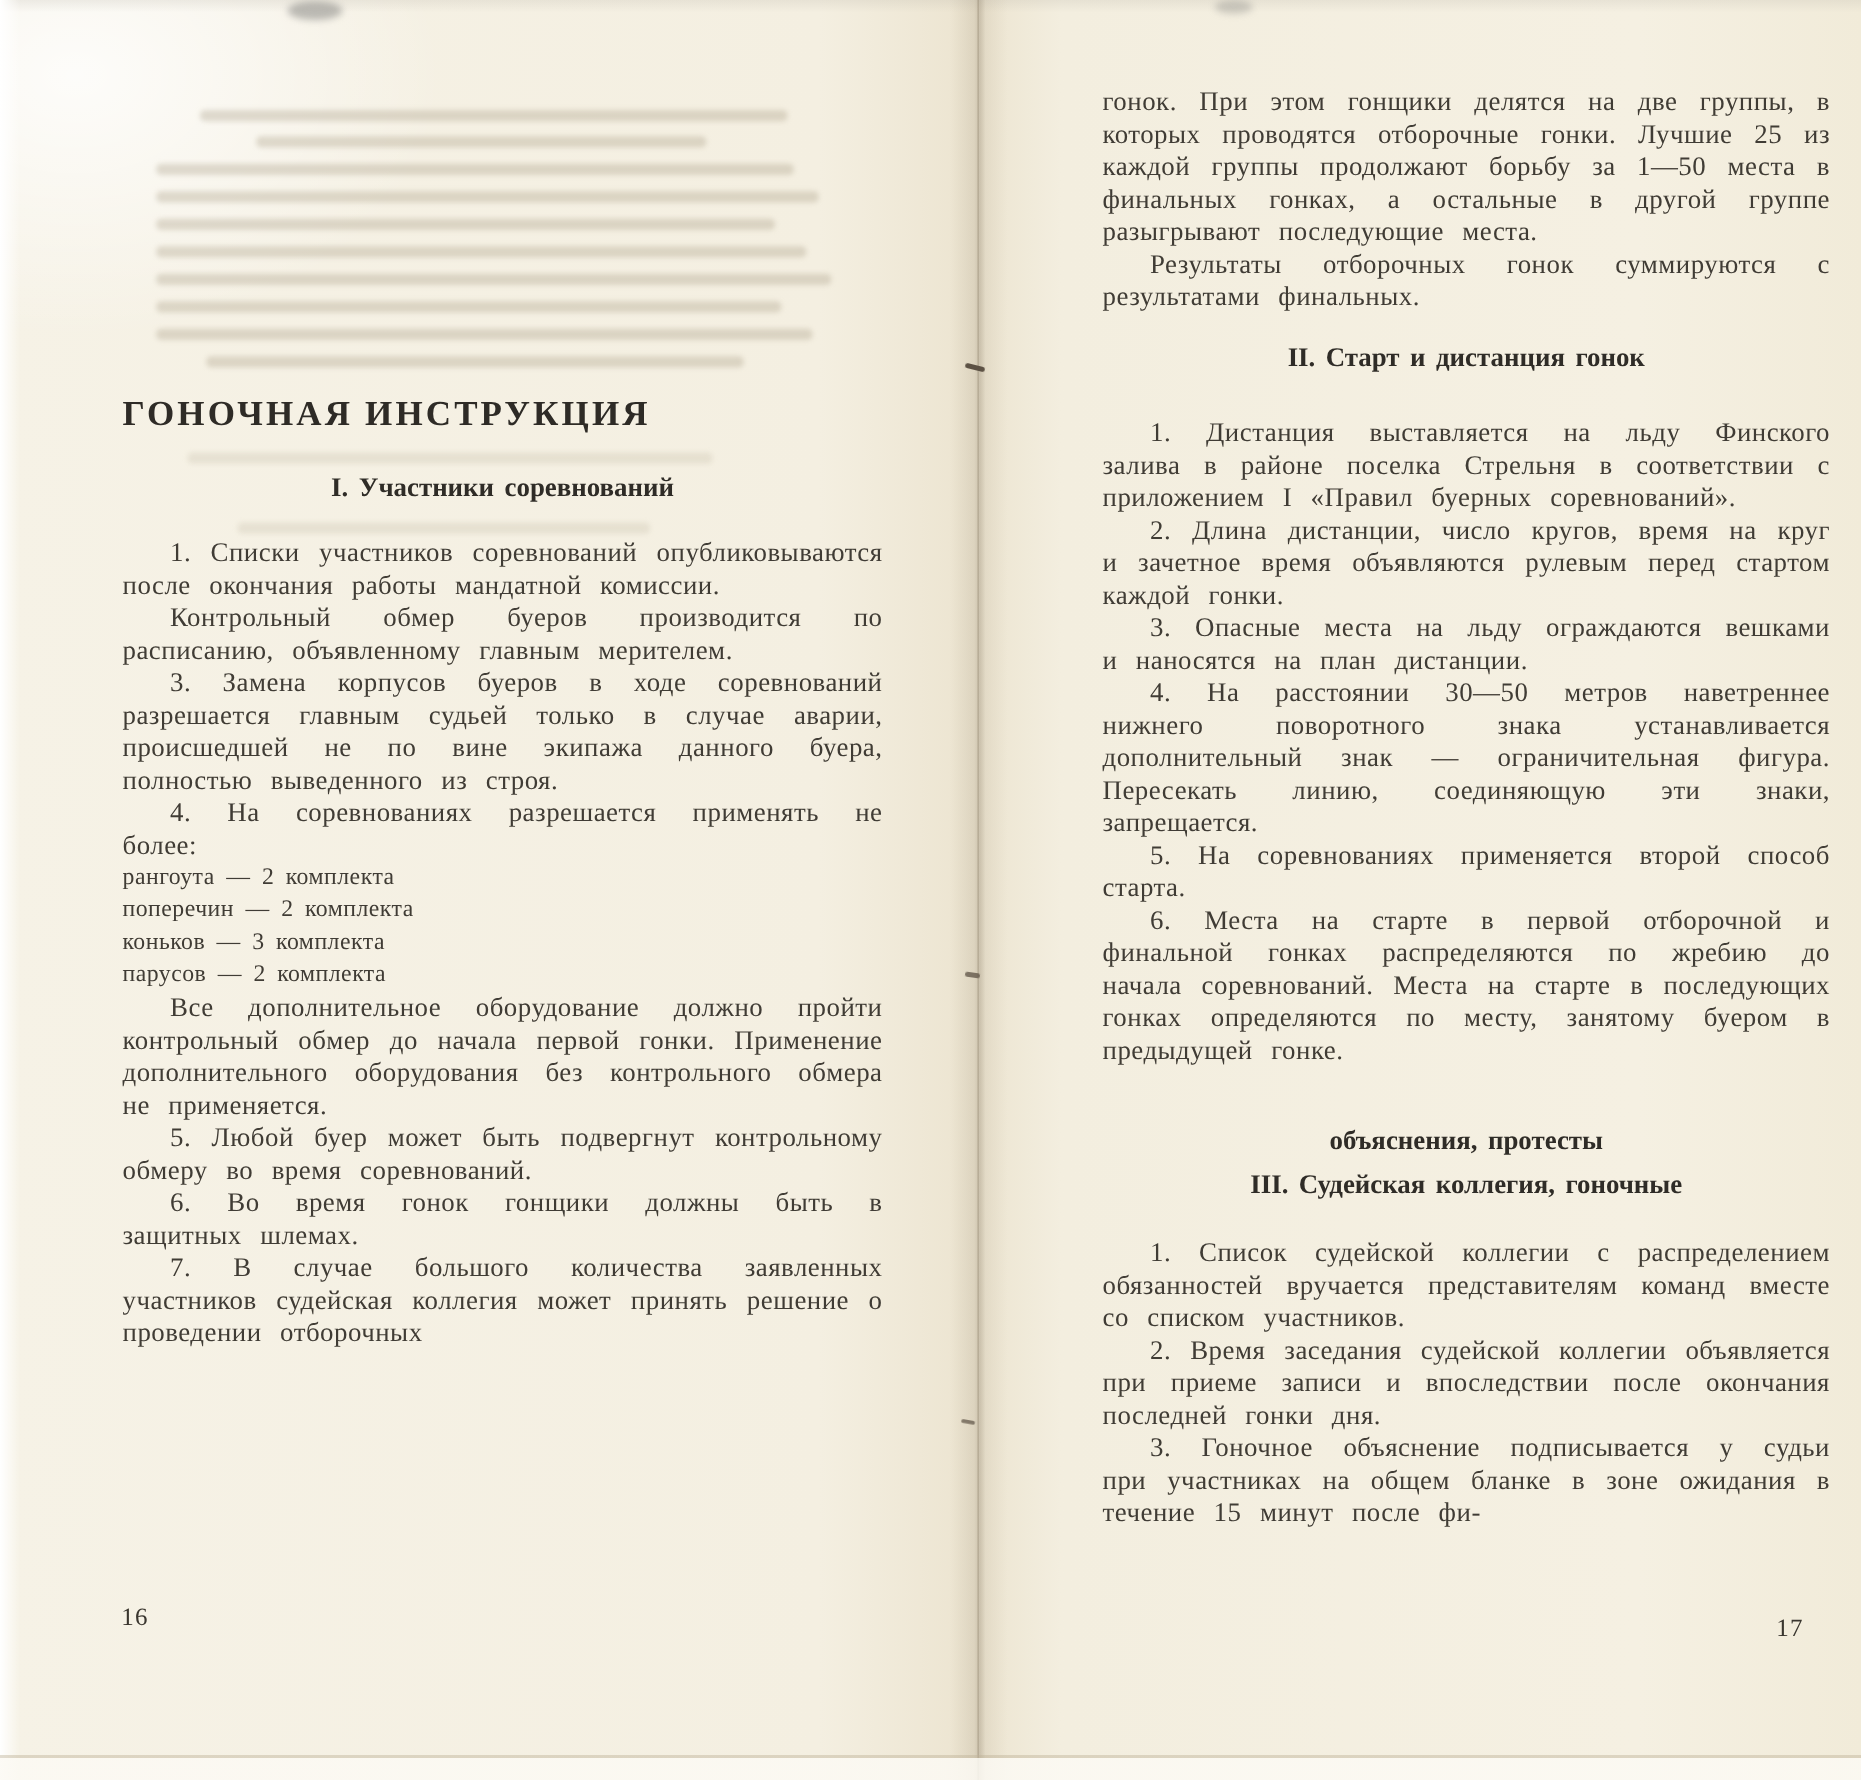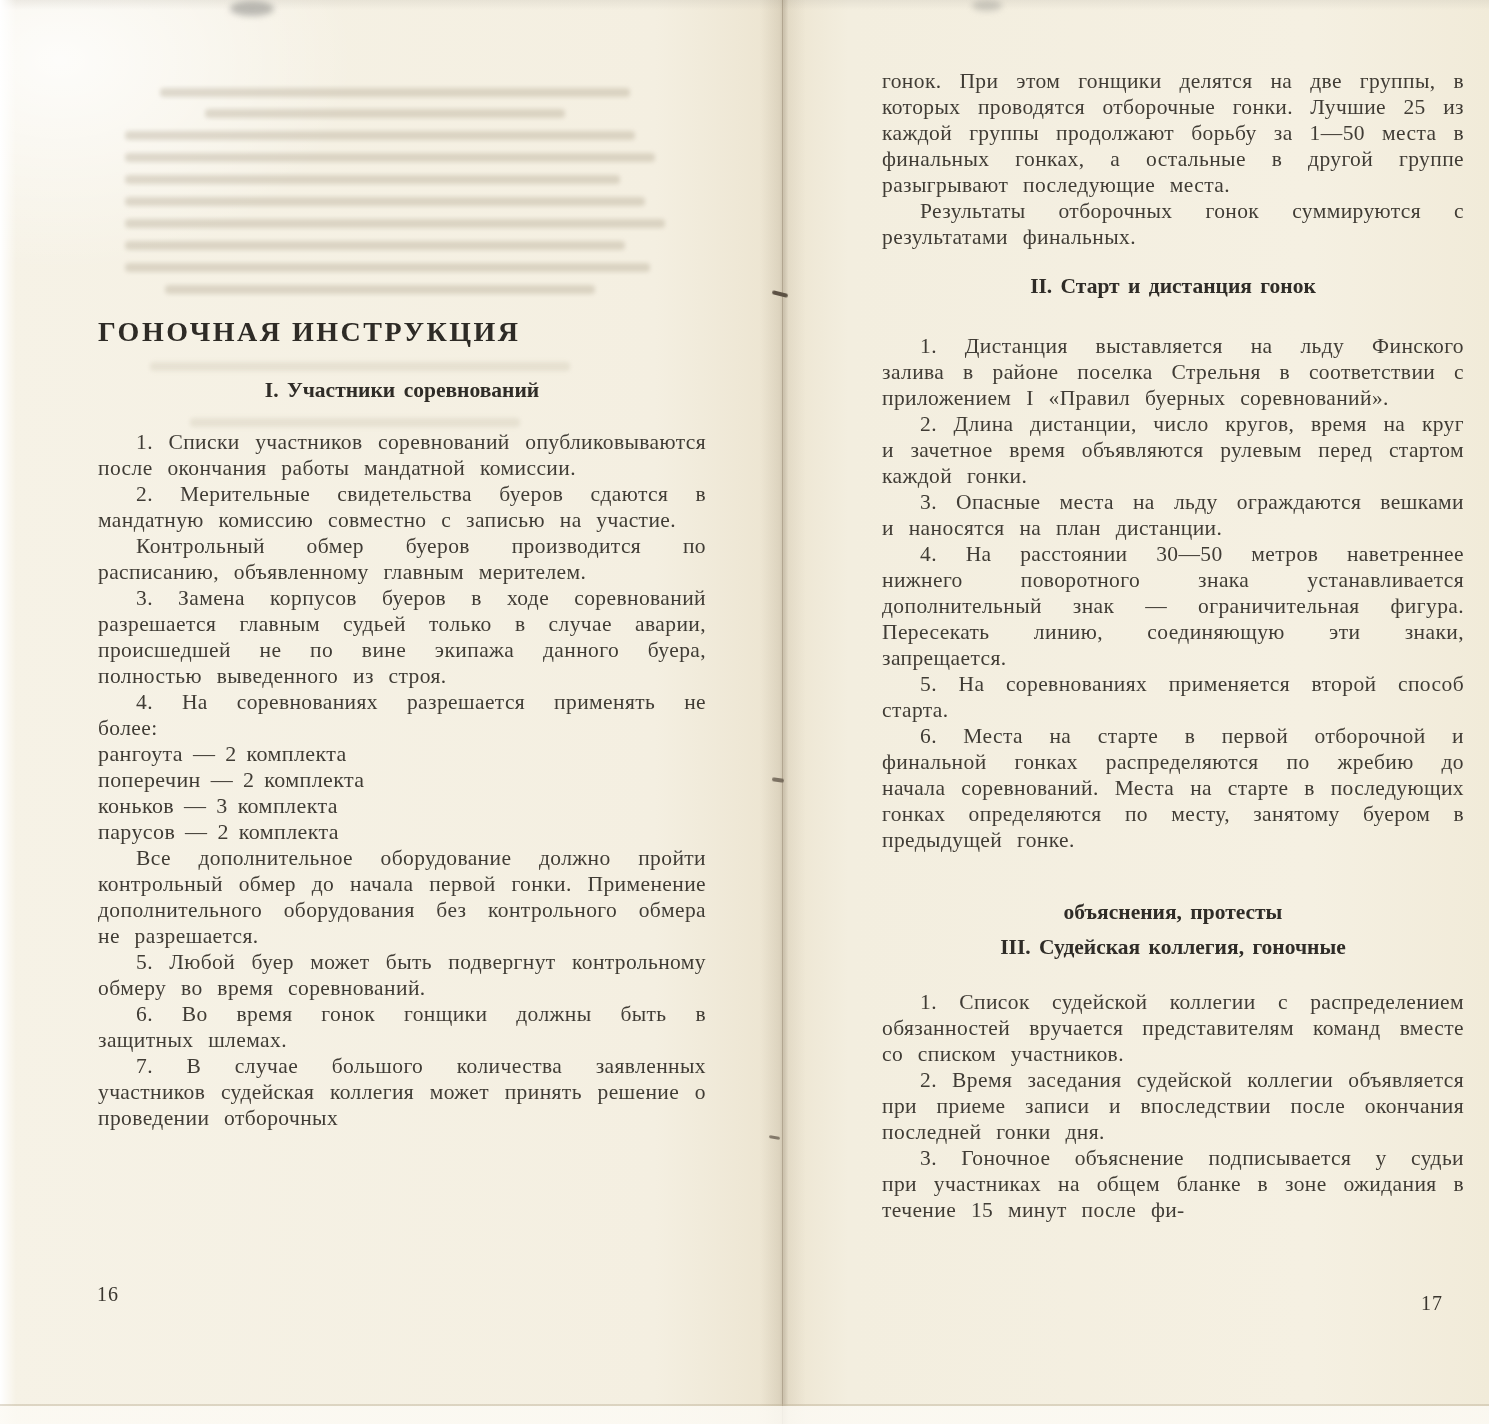--- a/index.html
+++ b/index.html
@@ -57,21 +57,21 @@
     font-size:21.5px;line-height:26px;
     text-align:justify;
     text-indent:38px;
     word-spacing:9px;letter-spacing:0.4px;
     color:#403c35;
   }
   .body-p.first{margin-top:26px;}
   .body-p.noind{text-indent:0;}
   .eq-list{margin:0;}
   .eq-list div{
-    font-size:22px;line-height:26px;letter-spacing:0.4px;word-spacing:4px;
+    font-size:19px;line-height:26px;letter-spacing:0.4px;word-spacing:4px;
     text-align:left;text-indent:0;color:#403c35;
   }
   .pagenum{
     position:absolute;font-size:20px;font-weight:400;color:#3a362f;letter-spacing:1px;
   }
   .pn-left{left:97px;top:1283px;}
   .pn-right{left:1421px;top:1292px;}
 </style>
 </head>
 <body>
@@ -97,33 +97,32 @@
   <div class="ghost" style="left:125px;top:263px;width:525px;"></div>
   <div class="ghost" style="left:165px;top:285px;width:430px;"></div>
   <div class="ghost faint" style="left:150px;top:362px;width:420px;"></div>
   <div class="ghost faint" style="left:190px;top:418px;width:330px;"></div>
 
   <div class="page-col col-left">
     <h1 class="doc-title">ГОНОЧНАЯ ИНСТРУКЦИЯ</h1>
     <h2 class="sec-head">I. Участники соревнований</h2>
 
     <p class="body-p first">1. Списки участников соревнований опубликовываются после окончания работы мандатной комиссии.</p>
-    <p class="body-p">2. Мерительные свидетельства буеров сдаются в мандатную комиссию совместно с записью на участие.</p>
     <p class="body-p">Контрольный обмер буеров производится по расписанию, объявленному главным мерителем.</p>
     <p class="body-p">3. Замена корпусов буеров в ходе соревнований разрешается главным судьей только в случае аварии, происшедшей не по вине экипажа данного буера, полностью выведенного из строя.</p>
     <p class="body-p">4. На соревнованиях разрешается применять не более:</p>
 
     <div class="eq-list">
       <div>рангоута — 2 комплекта</div>
       <div>поперечин — 2 комплекта</div>
       <div>коньков — 3 комплекта</div>
       <div>парусов — 2 комплекта</div>
     </div>
 
-    <p class="body-p">Все дополнительное оборудование должно пройти контрольный обмер до начала первой гонки. Применение дополнительного оборудования без контрольного обмера не разрешается.</p>
+    <p class="body-p">Все дополнительное оборудование должно пройти контрольный обмер до начала первой гонки. Применение дополнительного оборудования без контрольного обмера не применяется.</p>
     <p class="body-p">5. Любой буер может быть подвергнут контрольному обмеру во время соревнований.</p>
     <p class="body-p">6. Во время гонок гонщики должны быть в защитных шлемах.</p>
     <p class="body-p">7. В случае большого количества заявленных участников судейская коллегия может принять решение о проведении отборочных</p>
   </div>
   <div class="pagenum pn-left">16</div>
 
   <div class="page-col col-right">
     <p class="body-p noind">гонок. При этом гонщики делятся на две группы, в которых проводятся отборочные гонки. Лучшие 25 из каждой группы продолжают борьбу за 1—50 места в финальных гонках, а остальные в другой группе разыгрывают последующие места.</p>
     <p class="body-p">Результаты отборочных гонок суммируются с результатами финальных.</p>
 

